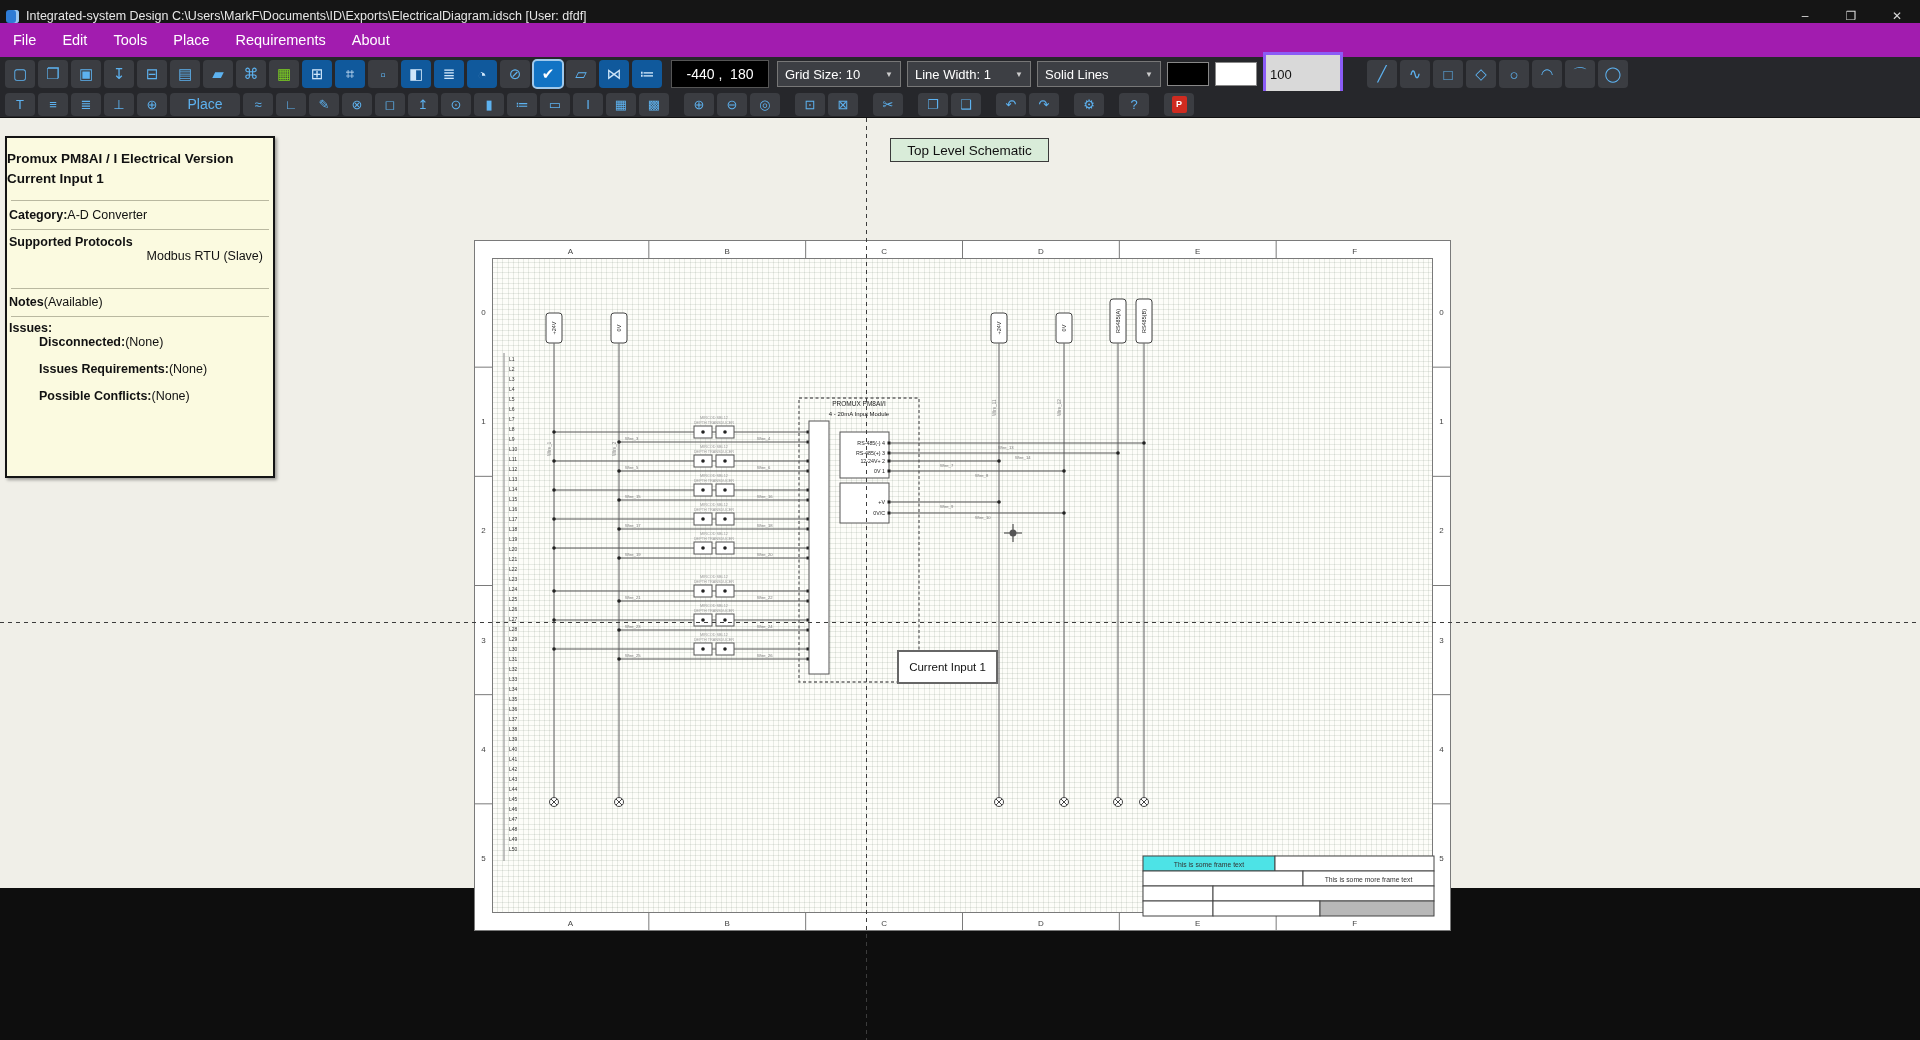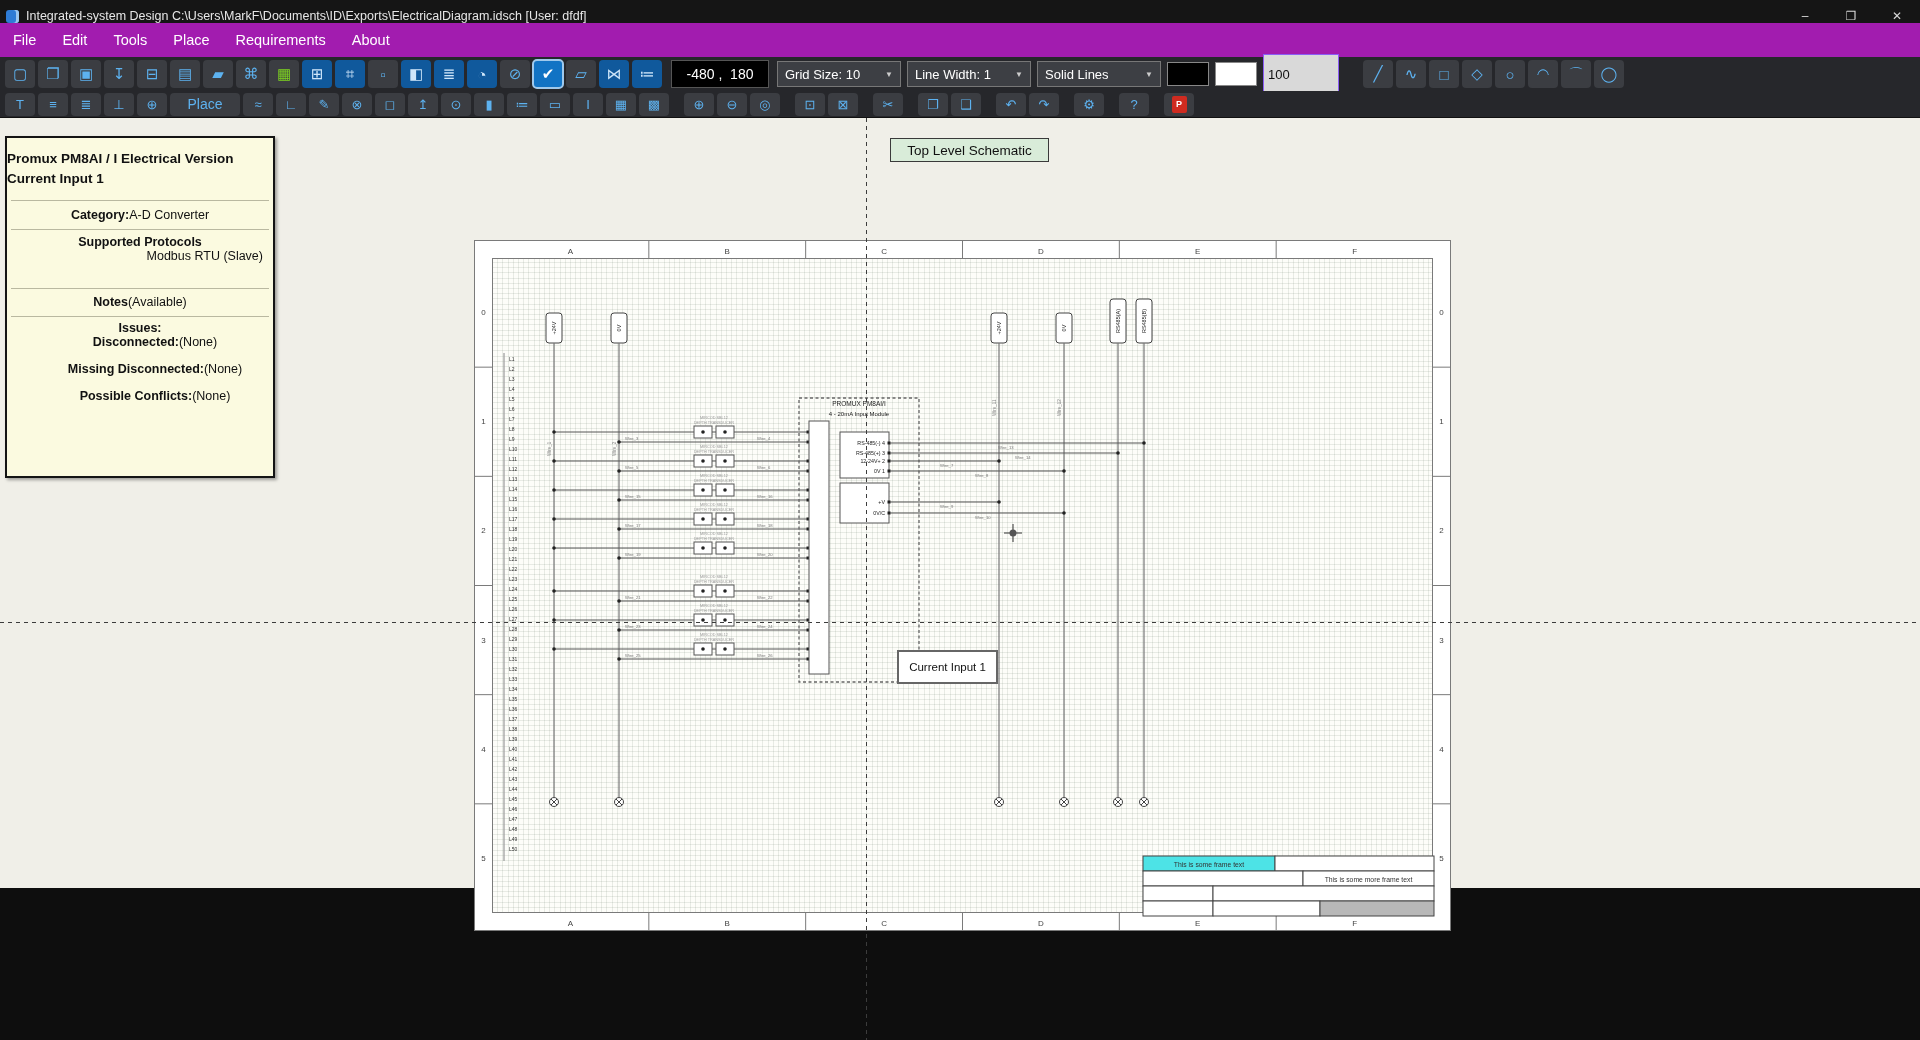--- a/index.html
+++ b/index.html
@@ -32,21 +32,21 @@
   .tb.gap{margin-left:12px;}
   .pdf-glyph{width:15px;height:17px;background:#cf2b20;border-radius:2px;color:#fff;
              font-size:9px;font-weight:bold;display:flex;align-items:center;justify-content:center;}
   .coords{width:96px;height:26px;background:#000;border:1px solid #555;color:#fff;font-size:14px;
           display:flex;align-items:center;justify-content:center;margin:0 8px 0 6px;white-space:pre;}
   .tb-select{height:24px;min-width:108px;background:#3d3f44;border:1px solid #777;color:#fff;
              font-size:13px;display:flex;align-items:center;justify-content:space-between;
              padding:0 7px;margin-right:6px;}
   .chev{font-size:8px;color:#ccc;margin-left:8px;}
   .swatch{width:42px;height:24px;border:1px solid #888;margin-right:6px;box-sizing:border-box;}
-  .num-input{width:66px;height:22px;background:#d9d9d9;border:1px solid #8b5cf6;color:#111;
+  .num-input{width:66px;height:22px;background:#d9d9d9;border:3px solid #8b5cf6;color:#111;
              font-size:13px;padding:8px 4px;font-family:"Liberation Sans",sans-serif;margin-right:24px;}
   
   #canvas{position:absolute;top:118px;left:0;width:1920px;height:770px;background:#f0efe8;}
   .vguide{position:absolute;left:866px;top:0;width:1px;height:922px;z-index:40;
           background:repeating-linear-gradient(180deg,#3c3c3c 0 4px,transparent 4px 8px);}
   .hguide{position:absolute;top:504px;left:0;width:1920px;height:1px;z-index:40;
           background:repeating-linear-gradient(90deg,#3c3c3c 0 4px,transparent 4px 8px);}
   .schem-label{position:absolute;left:890px;top:20px;width:157px;height:22px;background:#d9ecd9;
                border:1px solid #3a3a3a;display:flex;align-items:center;justify-content:center;
                font-size:13.5px;color:#111;z-index:45;}
@@ -56,21 +56,21 @@
   #sheet-grid{position:absolute;left:17px;top:17px;width:941px;height:655px;background-color:#fdfdf9;
     background-image:repeating-linear-gradient(0deg,rgba(90,110,90,.13) 0 1px,transparent 1px 5.2px),
                      repeating-linear-gradient(90deg,rgba(90,110,90,.13) 0 1px,transparent 1px 5.2px);}
   #schem-svg{position:absolute;left:0;top:0;}
   
   #info-panel{position:absolute;left:5px;top:18px;width:270px;height:342px;background:#fbfae0;
               border:2px solid #141414;box-sizing:border-box;z-index:60;color:#111;
               box-shadow:2px 2px 3px rgba(0,0,0,.35);}
   .panel-title{font-weight:bold;font-size:13.5px;line-height:1.5;margin-top:11px;}
   .divider{border-top:1px solid #b9b8a0;margin:0 4px;}
-  .prow{display:flex;justify-content:center;padding:0 2px;font-size:12.5px;}
+  .prow{display:flex;justify-content:flex-start;padding:0 2px;font-size:12.5px;}
   .prow .lbl{font-weight:bold;}
   .prow.indent{padding-left:32px;}
   .pval-right{text-align:right;padding:0 10px;font-size:12.5px;}
 </style>
 </head>
 <body>
 
 <div class="titlebar">
   <div class="app-icon"></div>
   <span>Integrated-system Design C:\Users\MarkF\Documents\ID\Exports\ElectricalDiagram.idsch [User: dfdf]</span>
@@ -106,21 +106,21 @@
       <div class="tb">▫</div>
       <div class="tb active">◧</div>
       <div class="tb active">≣</div>
       <div class="tb active">◔</div>
       <div class="tb">⊘</div>
       <div class="tb selected">✔</div>
       <div class="tb">▱</div>
       <div class="tb active">⋈</div>
       <div class="tb active">≔</div>
     </div>
-  <div class="coords"><span>-480</span><span>&nbsp;,&nbsp;&nbsp;</span><span>180</span></div>
+  <div class="coords"><span>-440</span><span>&nbsp;,&nbsp;&nbsp;</span><span>180</span></div>
   <div class="tb-select">
     <span>Grid Size: 10</span>
     <span class="chev">▼</span>
   </div>
   <div class="tb-select">
     <span>Line Width: 1</span>
     <span class="chev">▼</span>
   </div>
   <div class="tb-select">
     <span>Solid Lines</span>
@@ -567,21 +567,21 @@
     <div class="divider" style="margin-top:7px"></div>
     <div class="prow" style="margin-top:4px">
       <span class="lbl">Issues:</span>
     </div>
     <div id="issues-rows">
         <div class="prow indent" style="">
           <span class="lbl">Disconnected:</span>
           <span>(None)</span>
         </div>
         <div class="prow indent" style="margin-top: 13px;">
-          <span class="lbl">Missing Disconnected:</span>
+          <span class="lbl">Issues Requirements:</span>
           <span>(None)</span>
         </div>
         <div class="prow indent" style="margin-top: 13px;">
           <span class="lbl">Possible Conflicts:</span>
           <span>(None)</span>
         </div>
       </div>
   </div>
 </div>
 

